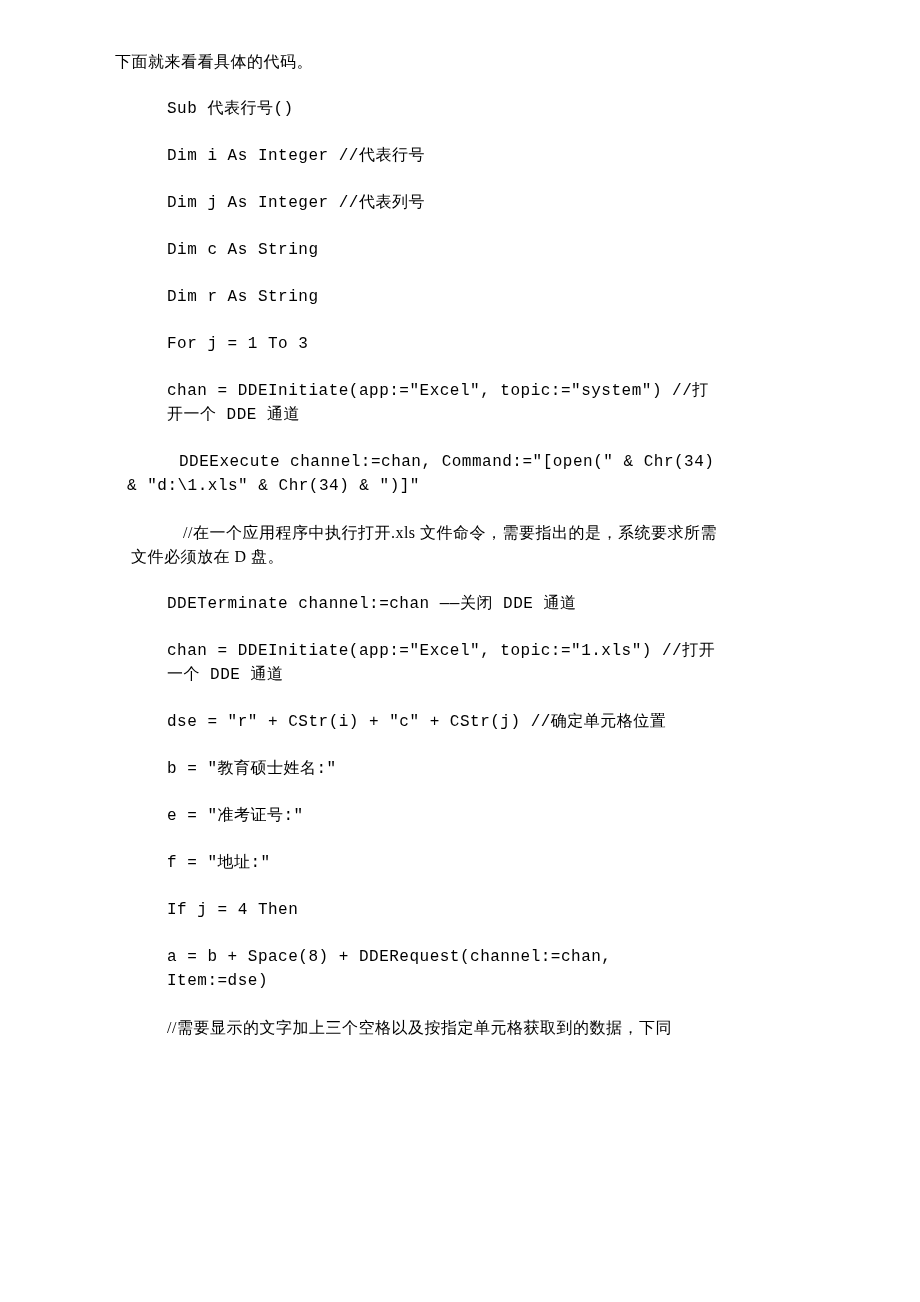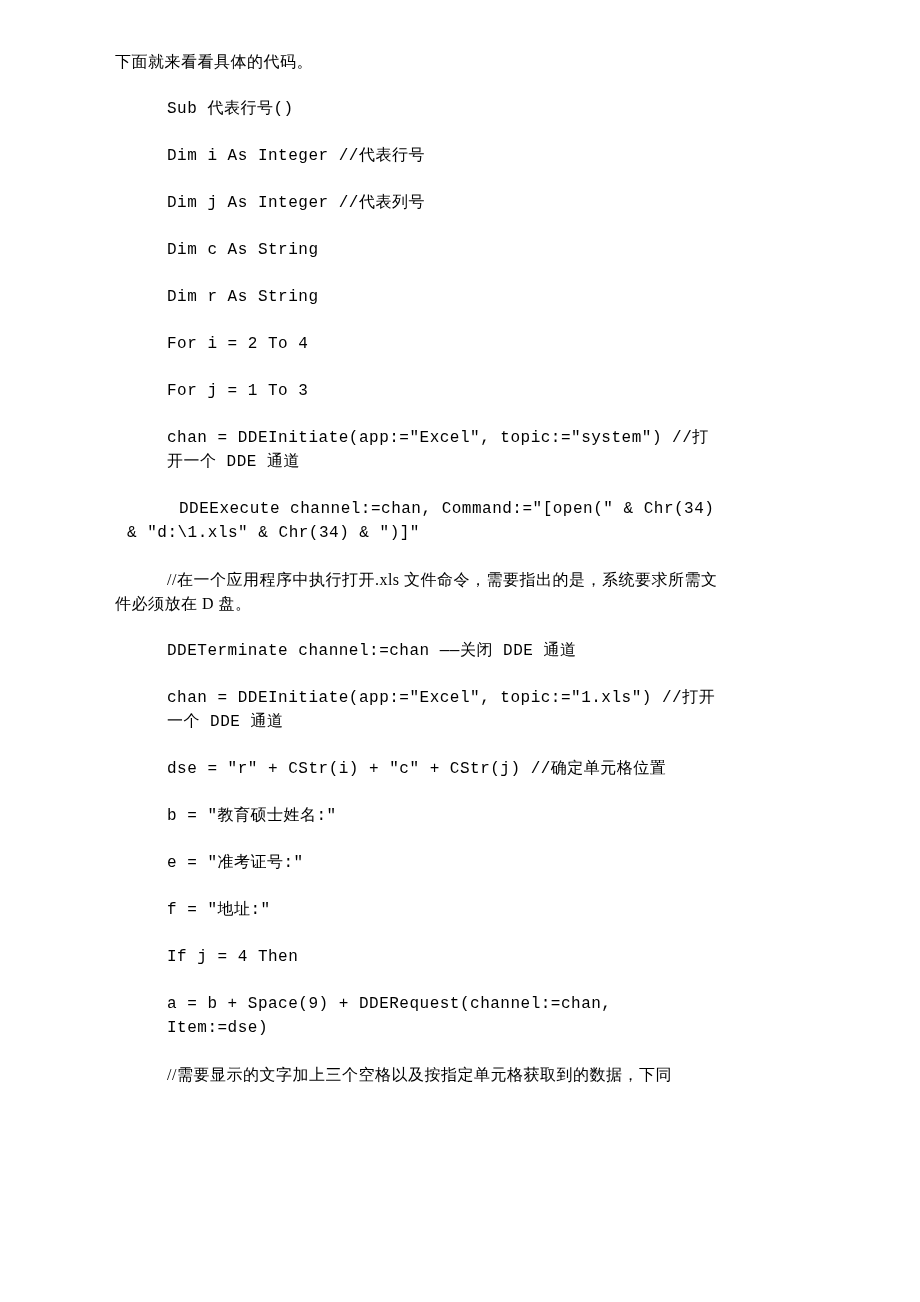--- a/index.html
+++ b/index.html
@@ -31,27 +31,26 @@
 </head>
 <body>
 
 <div class="page">
   <div class="line">下面就来看看具体的代码。</div>
   <div class="line indent mono">Sub 代表行号()</div>
   <div class="line indent mono">Dim i As Integer //代表行号</div>
   <div class="line indent mono">Dim j As Integer //代表列号</div>
   <div class="line indent mono">Dim c As String</div>
   <div class="line indent mono">Dim r As String</div>
-  <div class="line indent mono">For i = 2 To 4</div>
   <div class="line indent mono">For j = 1 To 3</div>
   <div class="line indent mono">chan = DDEInitiate(app:="Excel", topic:="system") //打开一个 DDE 通道</div>
   <div class="line mono" style="text-indent:52px;margin-left:12px;">DDEExecute channel:=chan, Command:="[open(" &amp; Chr(34) &amp; "d:\1.xls" &amp; Chr(34) &amp; ")]"</div>
-  <div class="line" style="text-indent:52px;">//在一个应用程序中执行打开.xls 文件命令，需要指出的是，系统要求所需文件必须放在 D 盘。</div>
+  <div class="line" style="text-indent:52px;margin-left:16px;">//在一个应用程序中执行打开.xls 文件命令，需要指出的是，系统要求所需文件必须放在 D 盘。</div>
   <div class="line indent mono">DDETerminate channel:=chan ——关闭 DDE 通道</div>
   <div class="line indent mono">chan = DDEInitiate(app:="Excel", topic:="1.xls") //打开一个 DDE 通道</div>
   <div class="line indent mono">dse = "r" + CStr(i) + "c" + CStr(j) //确定单元格位置</div>
   <div class="line indent mono">b = "教育硕士姓名:"</div>
   <div class="line indent mono">e = "准考证号:"</div>
   <div class="line indent mono">f = "地址:"</div>
   <div class="line indent mono">If j = 4 Then</div>
-  <div class="line indent mono">a = b + Space(9) + DDERequest(channel:=chan, Item:=dse)</div>
+  <div class="line indent mono">a = b + Space(8) + DDERequest(channel:=chan, Item:=dse)</div>
   <div class="line indent">//需要显示的文字加上三个空格以及按指定单元格获取到的数据，下同</div>
 </div>
 
 </body></html>

